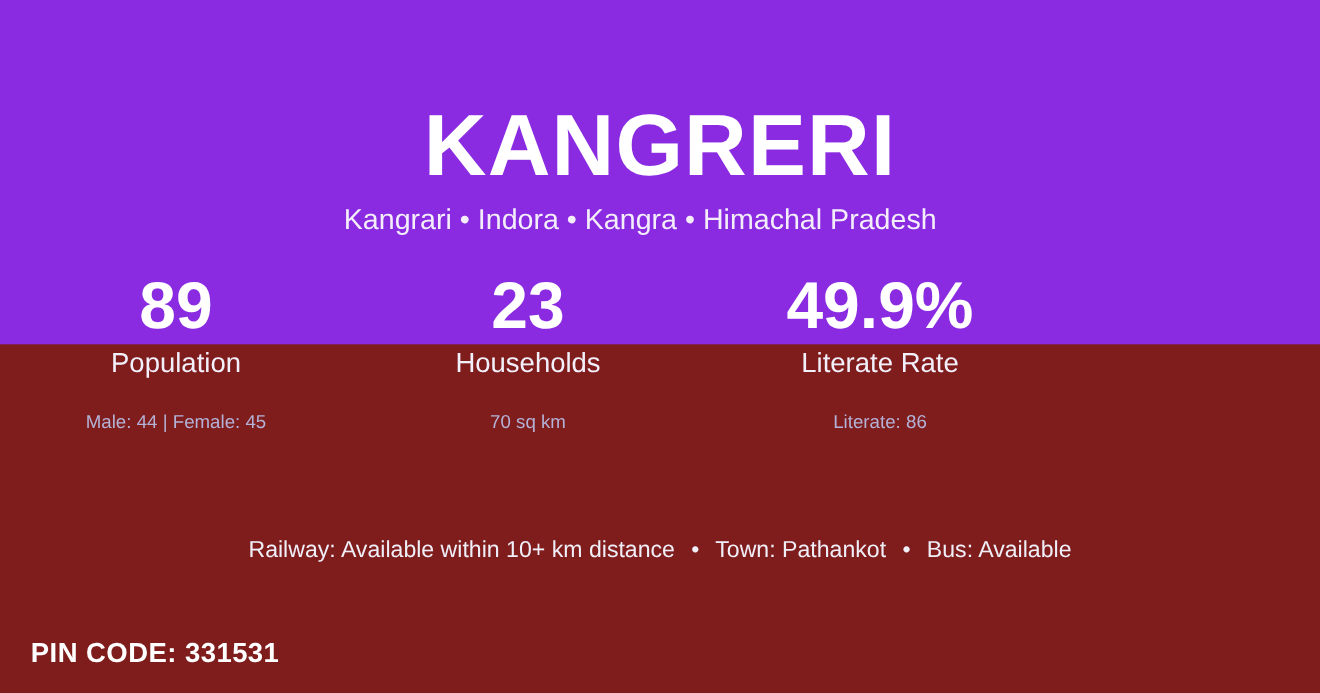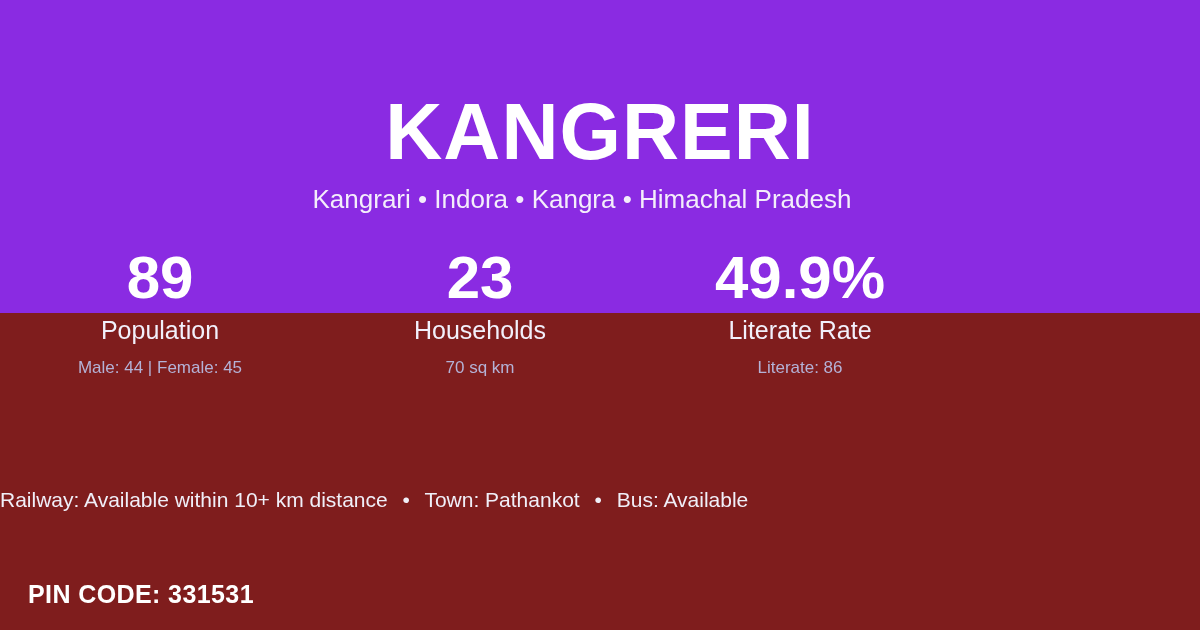--- a/index.html
+++ b/index.html
@@ -99,30 +99,31 @@
     line-height: 1.25;
     margin-top: 4px;
     white-space: nowrap;
   }
 
   .stat-sub {
     color: #b4b2d6;
     font-size: 17px;
     font-weight: normal;
     line-height: 1.3;
-    margin-top: 11px;
+    margin-top: 27px;
     white-space: nowrap;
   }
 
   
   .infra-row {
     position: absolute;
     left: 0;
     top: 486px;
     width: 1200px;
+    text-align: center;
     color: #f0eff8;
     font-size: 21px;
     line-height: 1.3;
     white-space: nowrap;
   }
   .infra-sep {
     display: inline-block;
     padding: 0 9px;
     color: #f0eff8;
   }

